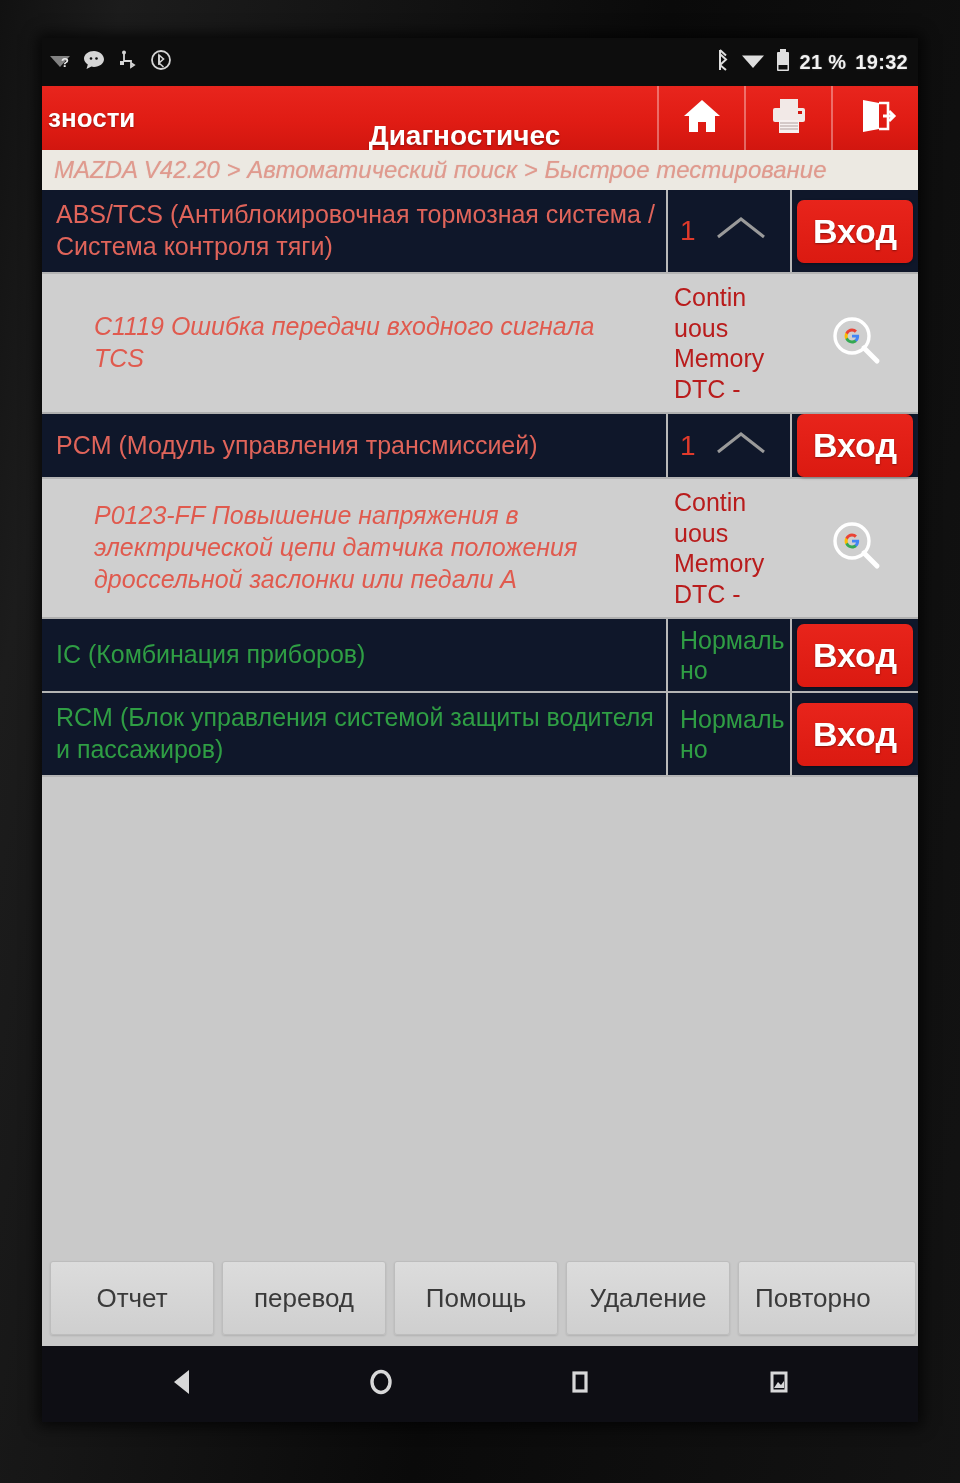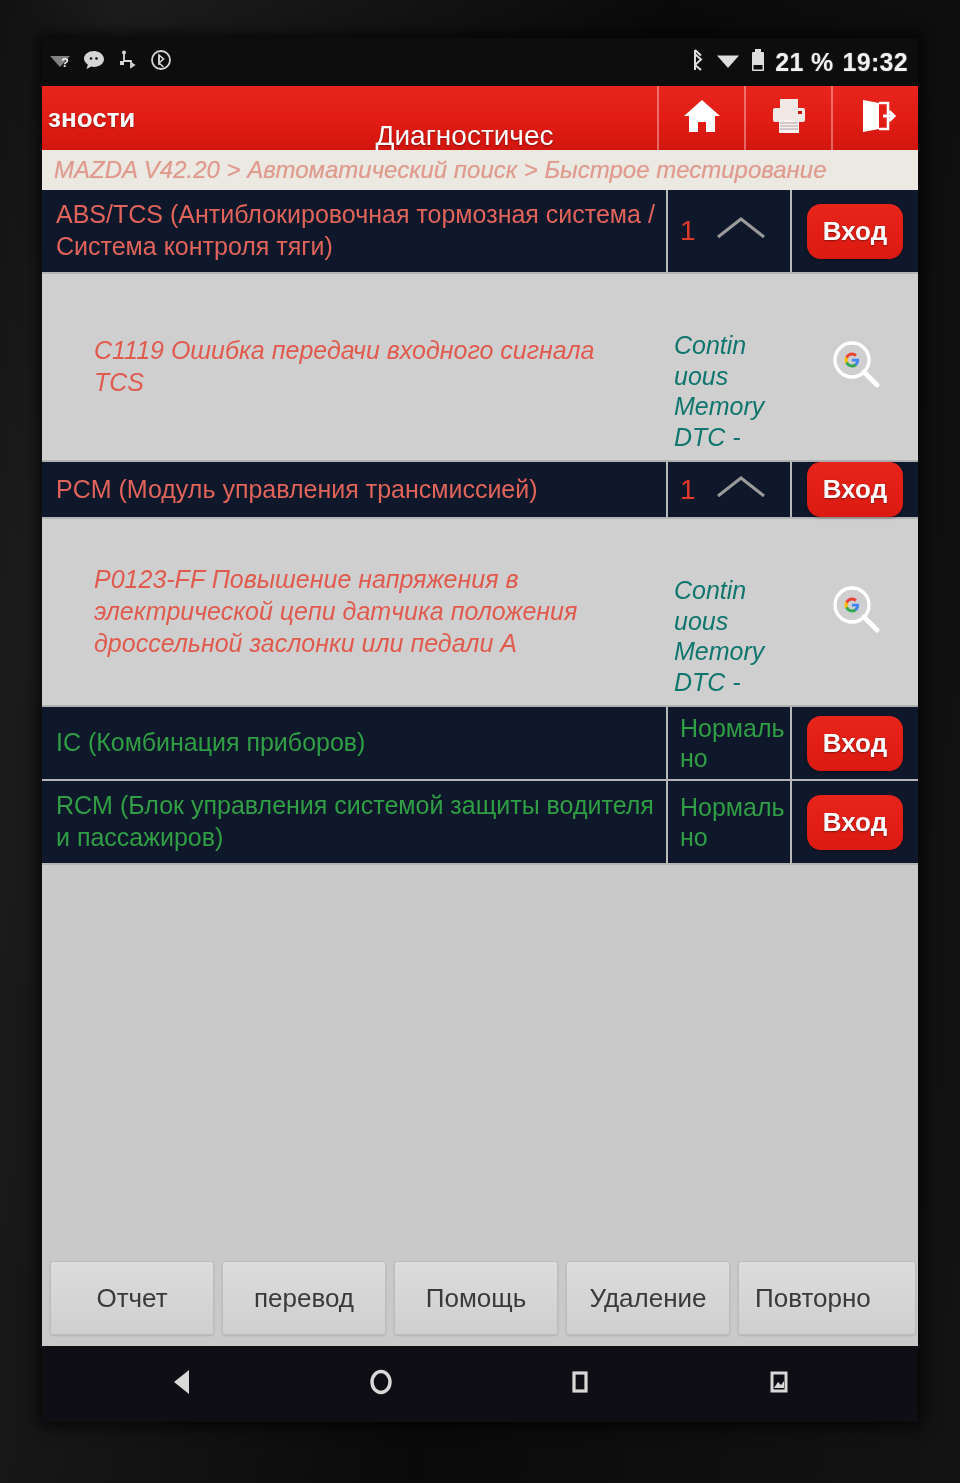--- a/index.html
+++ b/index.html
@@ -30,21 +30,21 @@
     height: 48px;
     background: #0d0d0d;
     display: flex; align-items: center;
     padding: 0 10px 0 6px;
     color: #e8e8e8;
   }
   .sb-left { display: flex; align-items: center; gap: 11px; flex: 1; }
   .sb-right { display: flex; align-items: center; gap: 9px; }
   .sb-ico { display: block; opacity: .92; }
   .sb-text {
-    font-size: 25px; font-weight: bold; letter-spacing: .3px;
+    font-size: 20px; font-weight: bold; letter-spacing: .3px;
     color: #f2f2f2; text-shadow: 0 0 2px rgba(255,255,255,.25);
   }
 
   
   #appbar {
     height: 64px;
     background: linear-gradient(180deg,#e8251d 0%,#e01c14 55%,#d2160f 100%);
     display: flex; align-items: stretch;
     position: relative;
   }
@@ -52,21 +52,21 @@
     display: flex; align-items: center;
     padding-left: 6px;
     width: 230px;
     color: #fff; font-size: 26px; font-weight: bold;
     text-shadow: 0 1px 2px rgba(0,0,0,.35);
     white-space: nowrap; overflow: hidden; text-align: right;
   }
   #appbar-title {
     flex: 1;
     display: flex; align-items: center; justify-content: center;
-    color: #fff; font-size: 28px; font-weight: normal;
+    color: #fff; font-size: 28px; font-weight: bold;
     text-shadow: 0 1px 2px rgba(0,0,0,.35);
     white-space: nowrap; overflow: hidden; margin-top: 36px;
   }
   .appbar-btn {
     width: 87px;
     display: flex; align-items: center; justify-content: center;
     border-left: 2px solid rgba(255,255,255,.35);
     background: transparent;
   }
   .appbar-btn:first-of-type { border-left: 2px solid rgba(255,255,255,.35); }
@@ -132,38 +132,36 @@
     display: inline-block;
   }
 
   .cell-action {
     width: 126px;
     display: flex; align-items: center; justify-content: center;
   }
   .btn-enter {
     background: linear-gradient(180deg,#e8241b 0%,#db1a11 100%);
     color: #fff;
-    font-size: 26px; font-weight: bold;
+    font-size: 34px; font-weight: bold;
     padding: 12px 16px;
-    border-radius: 14px;
+    border-radius: 7px;
     text-shadow: 0 1px 2px rgba(0,0,0,.4);
     box-shadow: 0 1px 3px rgba(0,0,0,.35);
     white-space: nowrap;
   }
 
   
   .dtc-status {
     width: 126px;
     padding: 8px 0 8px 6px;
     display: flex; flex-direction: column; justify-content: center;
-    color: #0f766e;
-    font-style: italic;
+    color: #b91c1c;
     font-size: 25px;
     line-height: 1.22;
-    margin-top: 48px;
   }
   .dtc-search {
     width: 124px;
     display: flex; align-items: center; justify-content: center;
   }
 
   
   #filler { background: #c9c9c9; flex: 1; }
 
   

